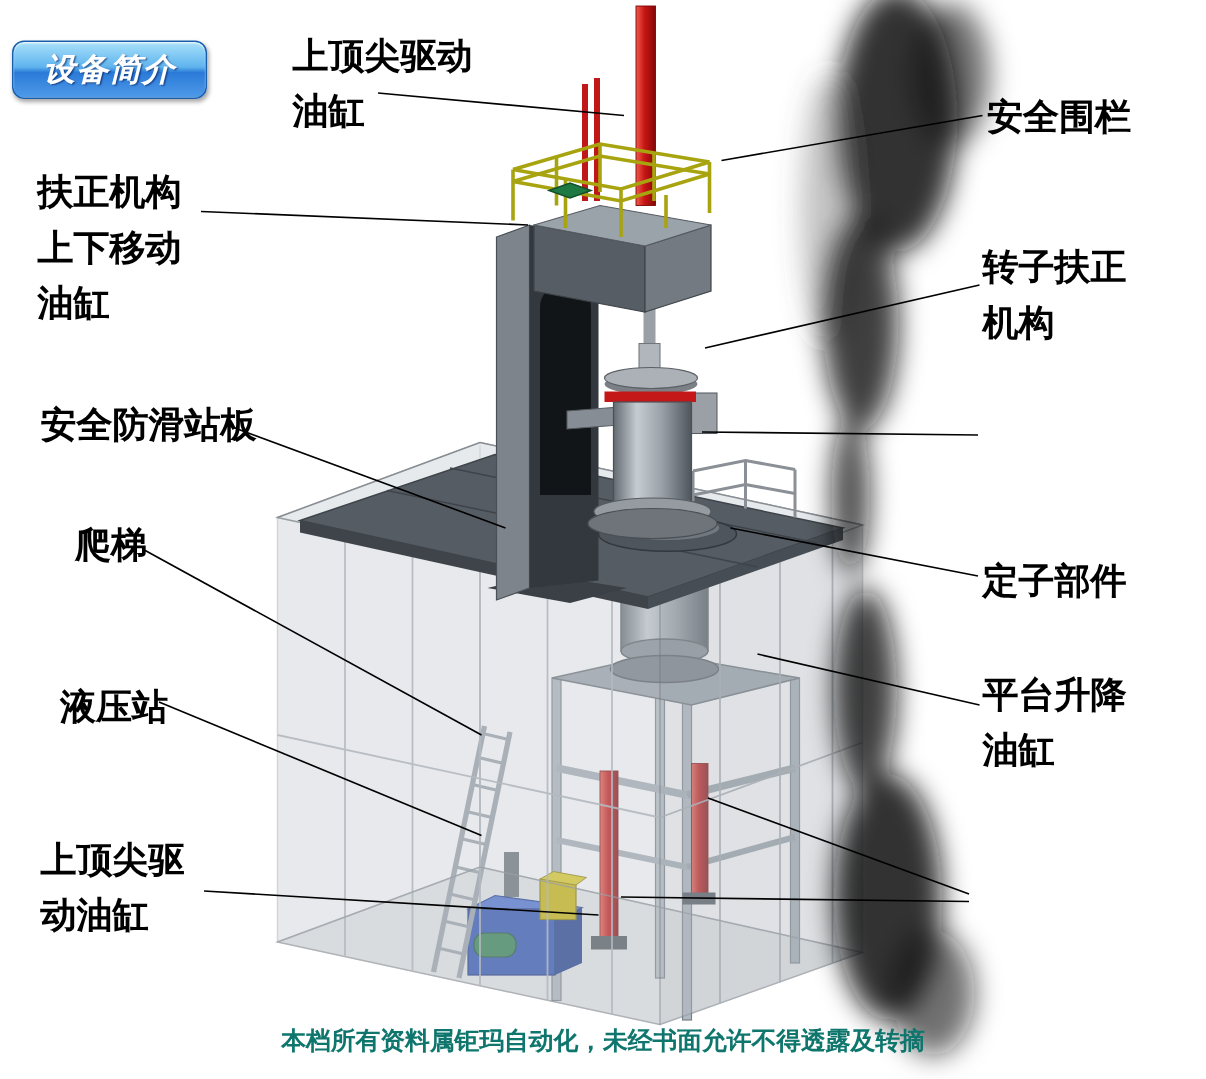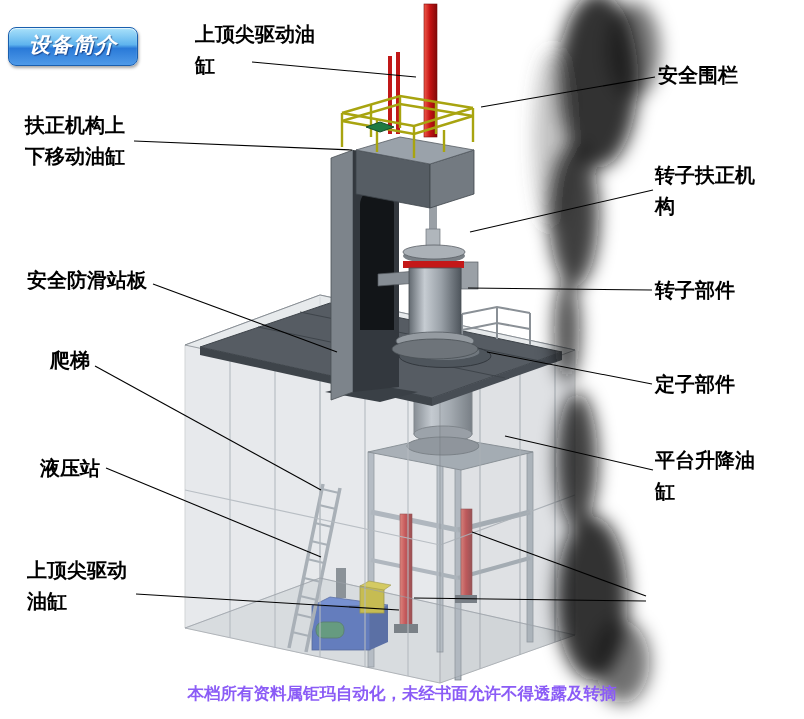--- a/index.html
+++ b/index.html
@@ -1,27 +1,27 @@
 <!DOCTYPE html>
 <html><head>
 <meta charset="utf-8">
 <style>
   html,body{margin:0;padding:0;background:#fff;}
   .slide{position:relative;width:804px;height:719px;background:#ffffff;overflow:hidden;
-         font-family:Liberation Mono, monospace;}
+         font-family:Liberation Serif, serif;}
   svg.diagram{position:absolute;left:0;top:0;}
   .badge{position:absolute;left:8px;top:27px;width:128px;height:37px;line-height:37px;
          text-align:center;font-size:21px;font-weight:bold;font-style:italic;color:#fff;
          letter-spacing:1px;border-radius:8px;border:1px solid #1a5fae;
          background:linear-gradient(180deg,#a9e1fa 0%,#5fb4ee 45%,#2a7ad8 55%,#4f9ae8 100%);
          box-shadow:1px 2px 3px rgba(0,0,0,.35), inset 0 1px 1px rgba(255,255,255,.7);
          text-shadow:1px 1px 1px rgba(0,20,80,.55);}
-  .lbl{position:absolute;font-size:20px;font-weight:600;color:#000;line-height:1.55;}
+  .lbl{position:absolute;font-size:24px;font-weight:600;color:#000;line-height:1.55;}
   .footer{position:absolute;left:0;right:0;top:683px;text-align:center;
-          font-size:16.5px;font-weight:600;color:#8b5cf6;}
+          font-size:16.5px;font-weight:600;color:#0f766e;}
 </style>
 </head>
 <body>
 
 <div class="slide">
 
   <svg class="diagram" width="804" height="719" viewBox="0 0 804 719">
     <defs>
       <filter id="blur9" x="-80%" y="-80%" width="260%" height="260%">
           <feGaussianBlur stdDeviation="9"></feGaussianBlur>
@@ -212,21 +212,20 @@
     </g>
   </svg>
 
   <div class="badge">设备简介</div>
 
   <div class="lbl" style="left:195px;top:20px;width:134px">上顶尖驱动油缸</div>
   <div class="lbl" style="left:25px;top:111px;width:110px">扶正机构上下移动油缸</div>
   <div class="lbl" style="left:658px;top:61px">安全围栏</div>
   <div class="lbl" style="left:27px;top:266px">安全防滑站板</div>
   <div class="lbl" style="left:655px;top:161px;width:110px">转子扶正机构</div>
-  <div class="lbl" style="left:655px;top:276px">转子部件</div>
   <div class="lbl" style="left:50px;top:346px">爬梯</div>
   <div class="lbl" style="left:655px;top:370px">定子部件</div>
   <div class="lbl" style="left:40px;top:454px">液压站</div>
   <div class="lbl" style="left:655px;top:446px;width:110px">平台升降油缸</div>
   <div class="lbl" style="left:27px;top:556px;width:110px">上顶尖驱动油缸</div>
 
   <div class="footer">本档所有资料属钜玛自动化，未经书面允许不得透露及转摘</div>
 </div>
 
 </body></html>

